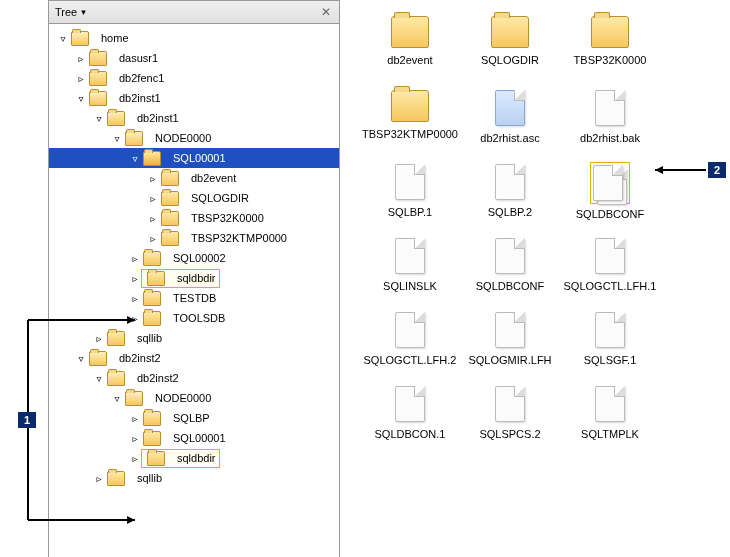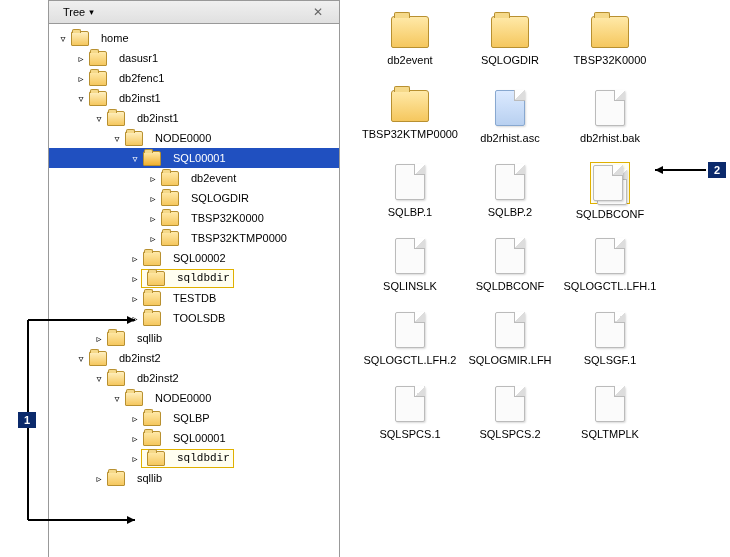--- a/index.html
+++ b/index.html
@@ -19,21 +19,21 @@
     width: 290px;
     height: 557px;
     border: 1px solid #999;
     background: #fff;
     display: flex;
     flex-direction: column;
   }
   .tree-header {
     background: linear-gradient(#f0f0f0, #e0e0e0);
     border-bottom: 1px solid #999;
-    padding: 3px 14px;
+    padding: 3px 6px;
     display: flex;
     align-items: center;
     justify-content: space-between;
     height: 16px;
   }
   .tree-header-title { display:flex; align-items:center; gap:4px; font-weight:normal;}
   .tree-header-title .chev { font-size:9px; }
   .tree-close { font-family: Arial; font-size:12px; color:#666; cursor:pointer; padding:0 2px;}
   .tree-body {
     flex: 1;
@@ -80,21 +80,20 @@
   .folder-icon.sel {
     background: linear-gradient(#ffe9a8,#f0b030);
   }
   .label { color:#000;padding-left:8px; }
   .highlight-box {
     border:1px solid #e0b000;
     padding:1px 3px;
     background:#fffef0;
     display:inline-flex;
     align-items:center;
-    font-family:Liberation Mono, monospace;
   }
 
   
   .content-panel {
     position:absolute;
     left: 360px;
     top: 10px;
     width: 320px;
   }
   .grid {
@@ -396,21 +395,21 @@
       <div class="cell">
         <div class="iconwrap">
           <div class="docicon"></div>
         </div>
         <div class="clabel">SQLSGF.1</div>
       </div>
       <div class="cell">
         <div class="iconwrap">
           <div class="docicon"></div>
         </div>
-        <div class="clabel">SQLSPCS.1</div>
+        <div class="clabel">SQLDBCON.1</div>
       </div>
       <div class="cell">
         <div class="iconwrap">
           <div class="docicon"></div>
         </div>
         <div class="clabel">SQLSPCS.2</div>
       </div>
       <div class="cell">
         <div class="iconwrap">
           <div class="docicon"></div>

